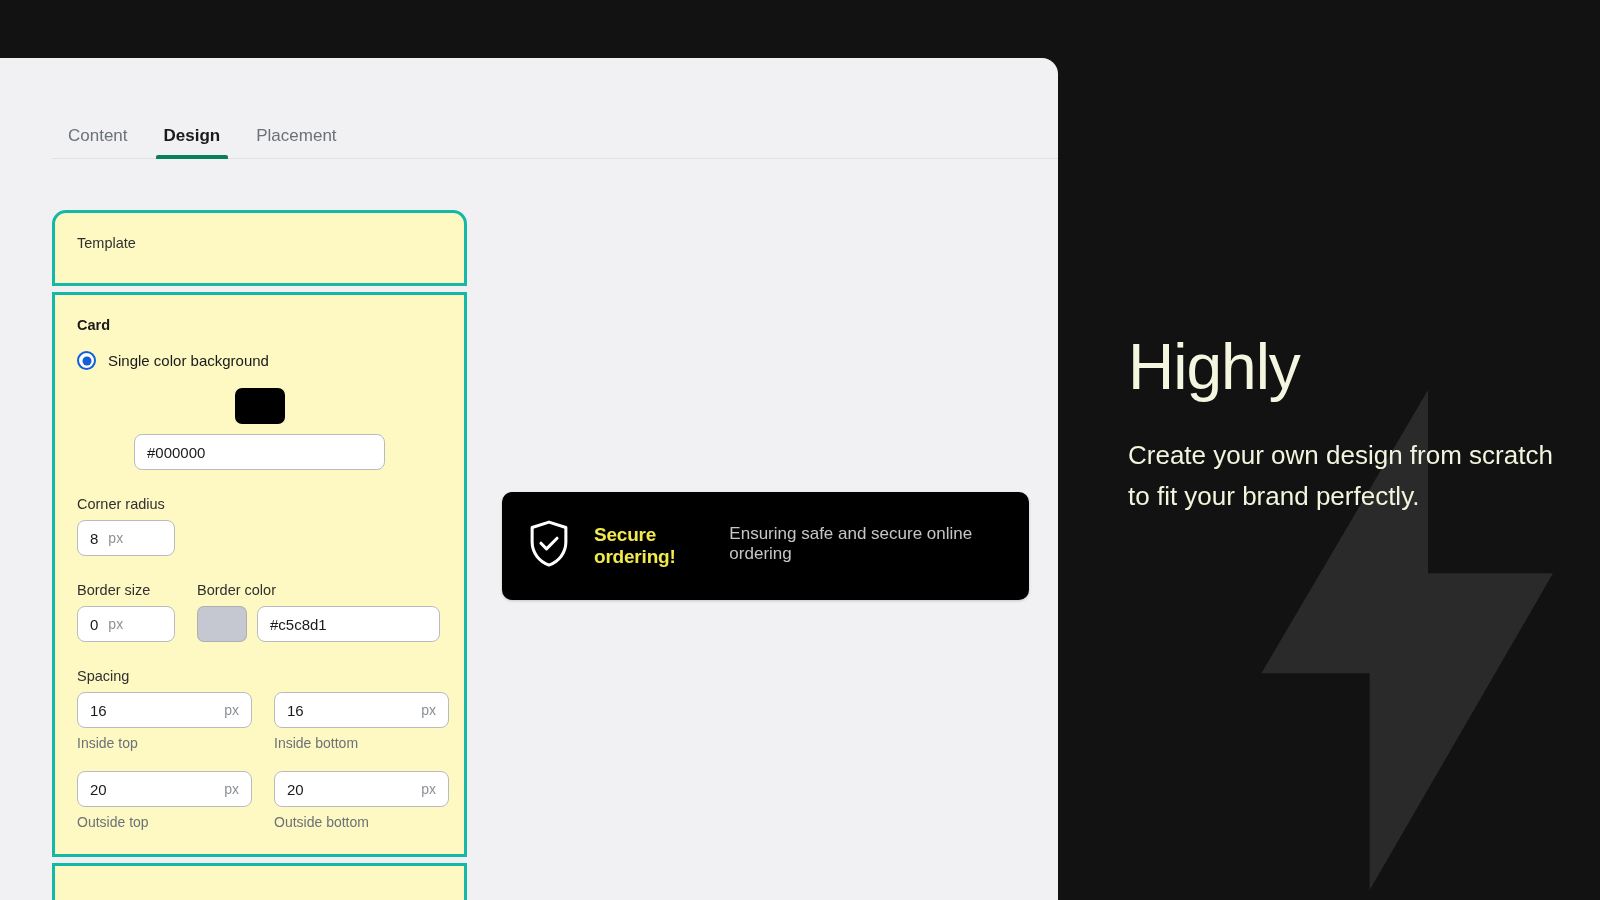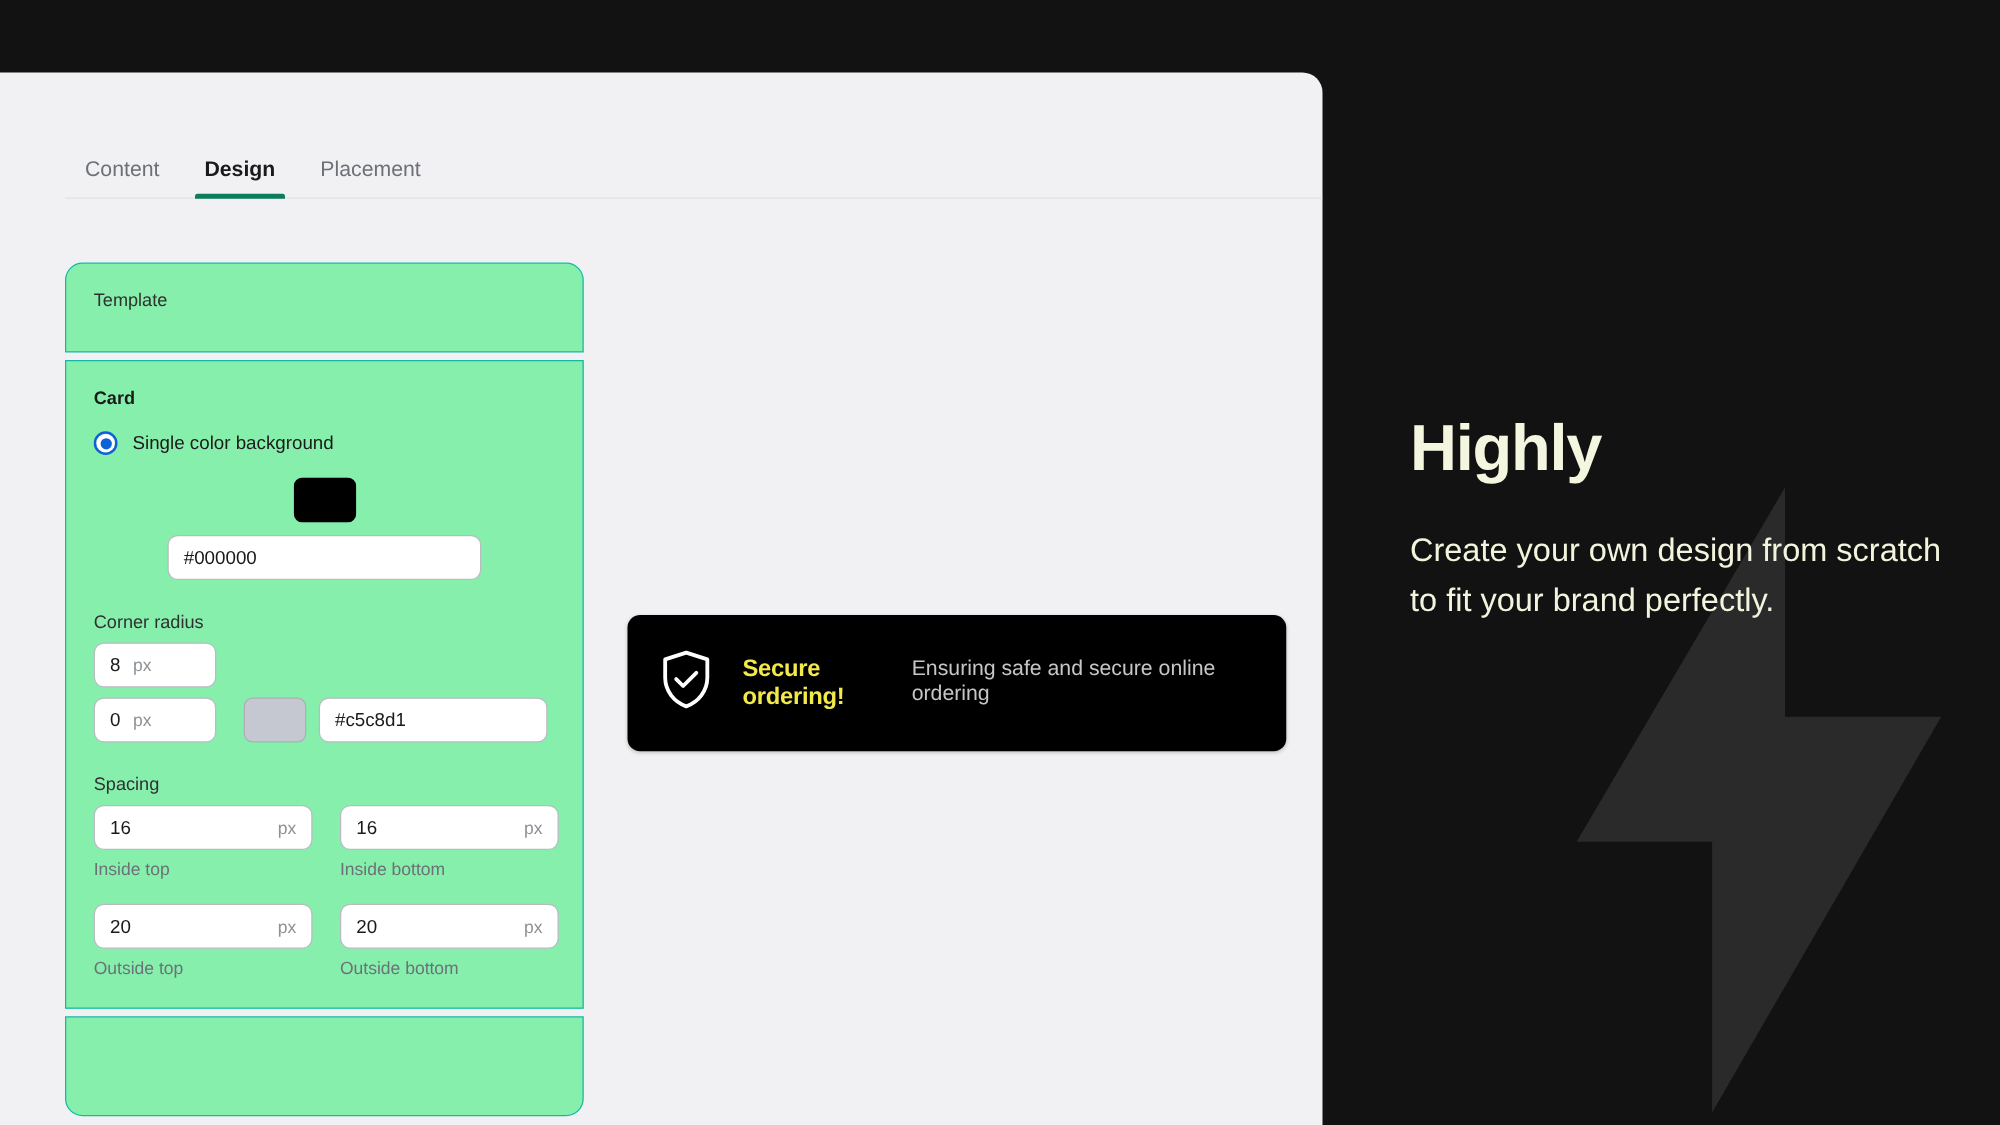--- a/index.html
+++ b/index.html
@@ -53,22 +53,22 @@
   
   #settings-column {
     position: absolute;
     left: 52px; top: 152px;
     width: 415px;
     display: flex;
     flex-direction: column;
     gap: 6px;
   }
   .card {
-    background: #86efac;
-    border: 1px solid #14b8a6;
+    background: #fef9c3;
+    border: 3px solid #14b8a6;
     padding: 22px 22px 24px 22px;
   }
   .card.first { border-radius: 14px 14px 0 0; }
   .card.last  { border-radius: 0 0 14px 14px; }
 
   .field-label {
     font-size: 14.5px;
     color: #303030;
     margin-bottom: 8px;
   }
@@ -209,22 +209,22 @@
     left: 110px; top: 390px;
     width: 420px; height: 500px;
     opacity: 1;
   }
   #promo-content {
     position: absolute;
     left: 70px; top: 325px;
     width: 440px;
   }
   #promo-h1 {
-    font-size: 52px;
-    font-weight: 700;
+    font-size: 64px;
+    font-weight: 400;
     line-height: 1.32;
     letter-spacing: -1px;
   }
   #promo-h1 .l1 { color: #f4f6e0; display: block; }
   #promo-h1 .l2 { color: #c4f43c; display: block; }
   #promo-body {
     margin-top: 26px;
     font-size: 26px;
     line-height: 1.55;
     color: #f2f4dd;
@@ -261,20 +261,24 @@
           <span>#000000</span>
         </span>
       </div>
 
       <div class="field-label" style="margin-top:26px">Corner radius</div>
       <div class="unit-input narrow">
         <span>8</span>
         <span class="unit">px</span>
       </div>
 
+      <div class="row2" style="margin-top:26px">
+        <div class="field-label" style="width:98px;margin:0">Border size</div>
+        <div class="field-label" style="margin:0">Border color</div>
+      </div>
       <div class="row2" style="margin-top:8px;align-items:center">
         <div class="unit-input narrow">
           <span>0</span>
           <span class="unit">px</span>
         </div>
         <span class="swatch" style="background:#c5c8d1"></span>
         <span class="text-input" style="width:183px;margin-left:-12px">
           <span>#c5c8d1</span>
         </span>
       </div>

